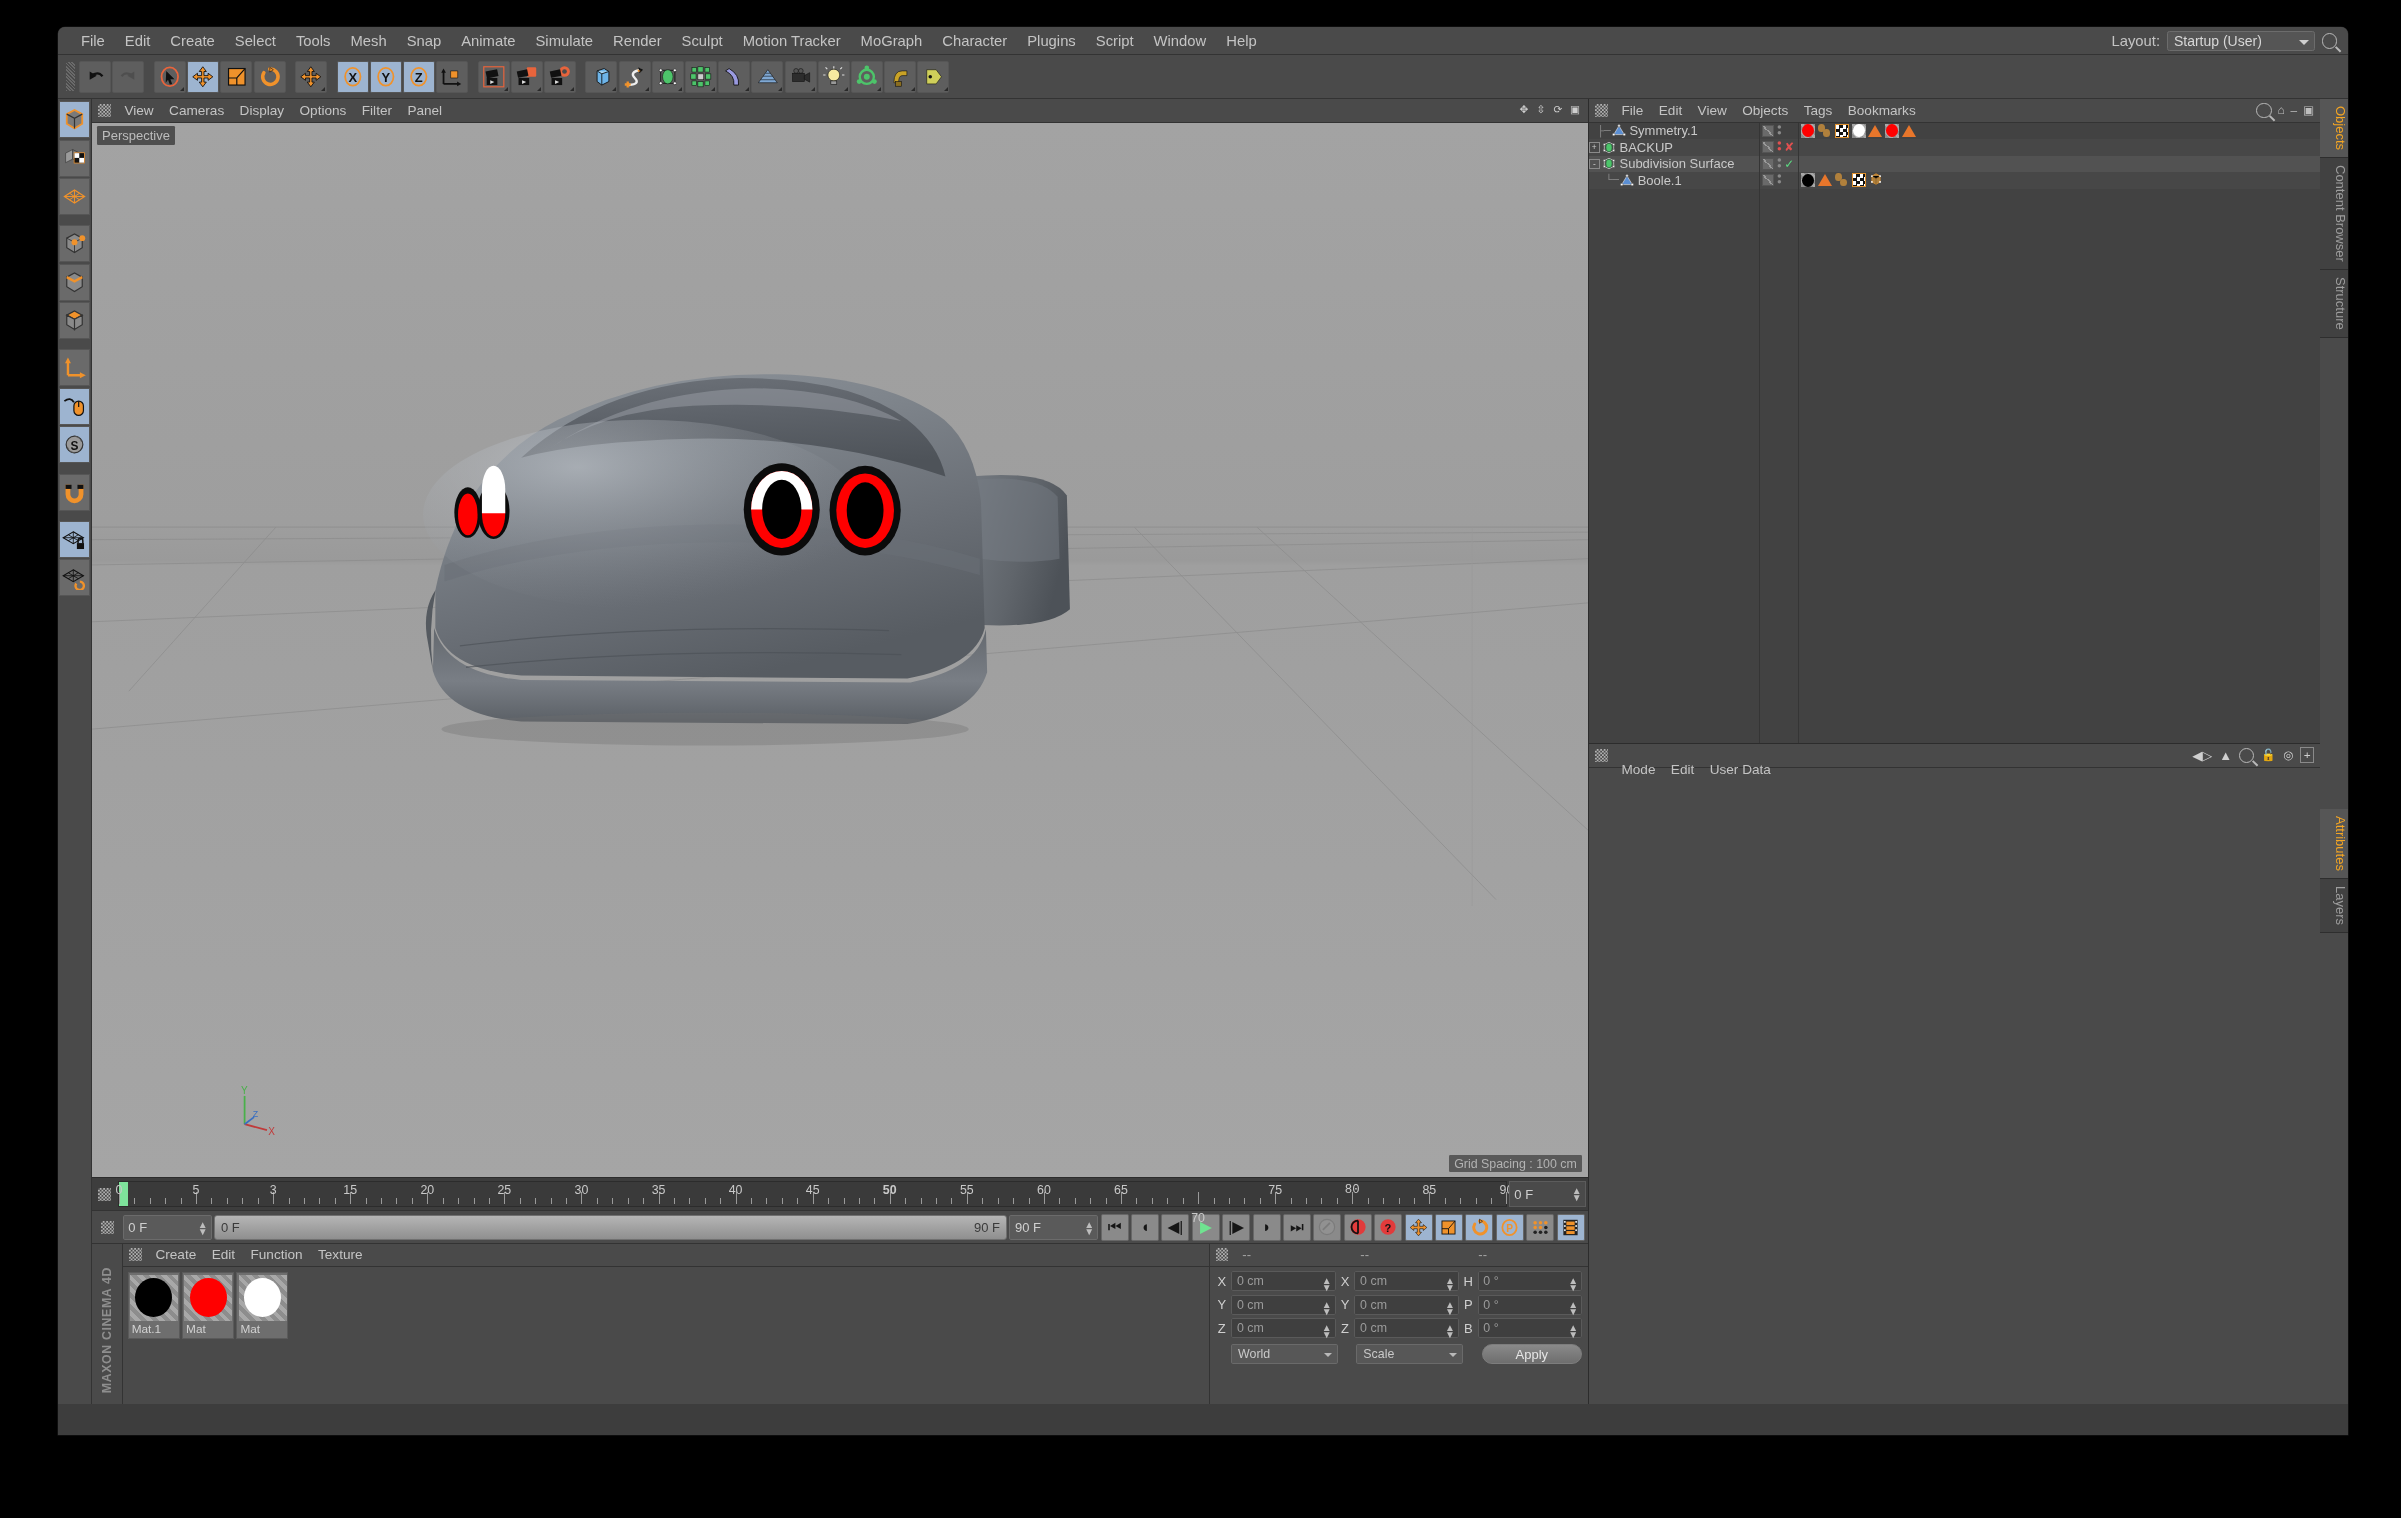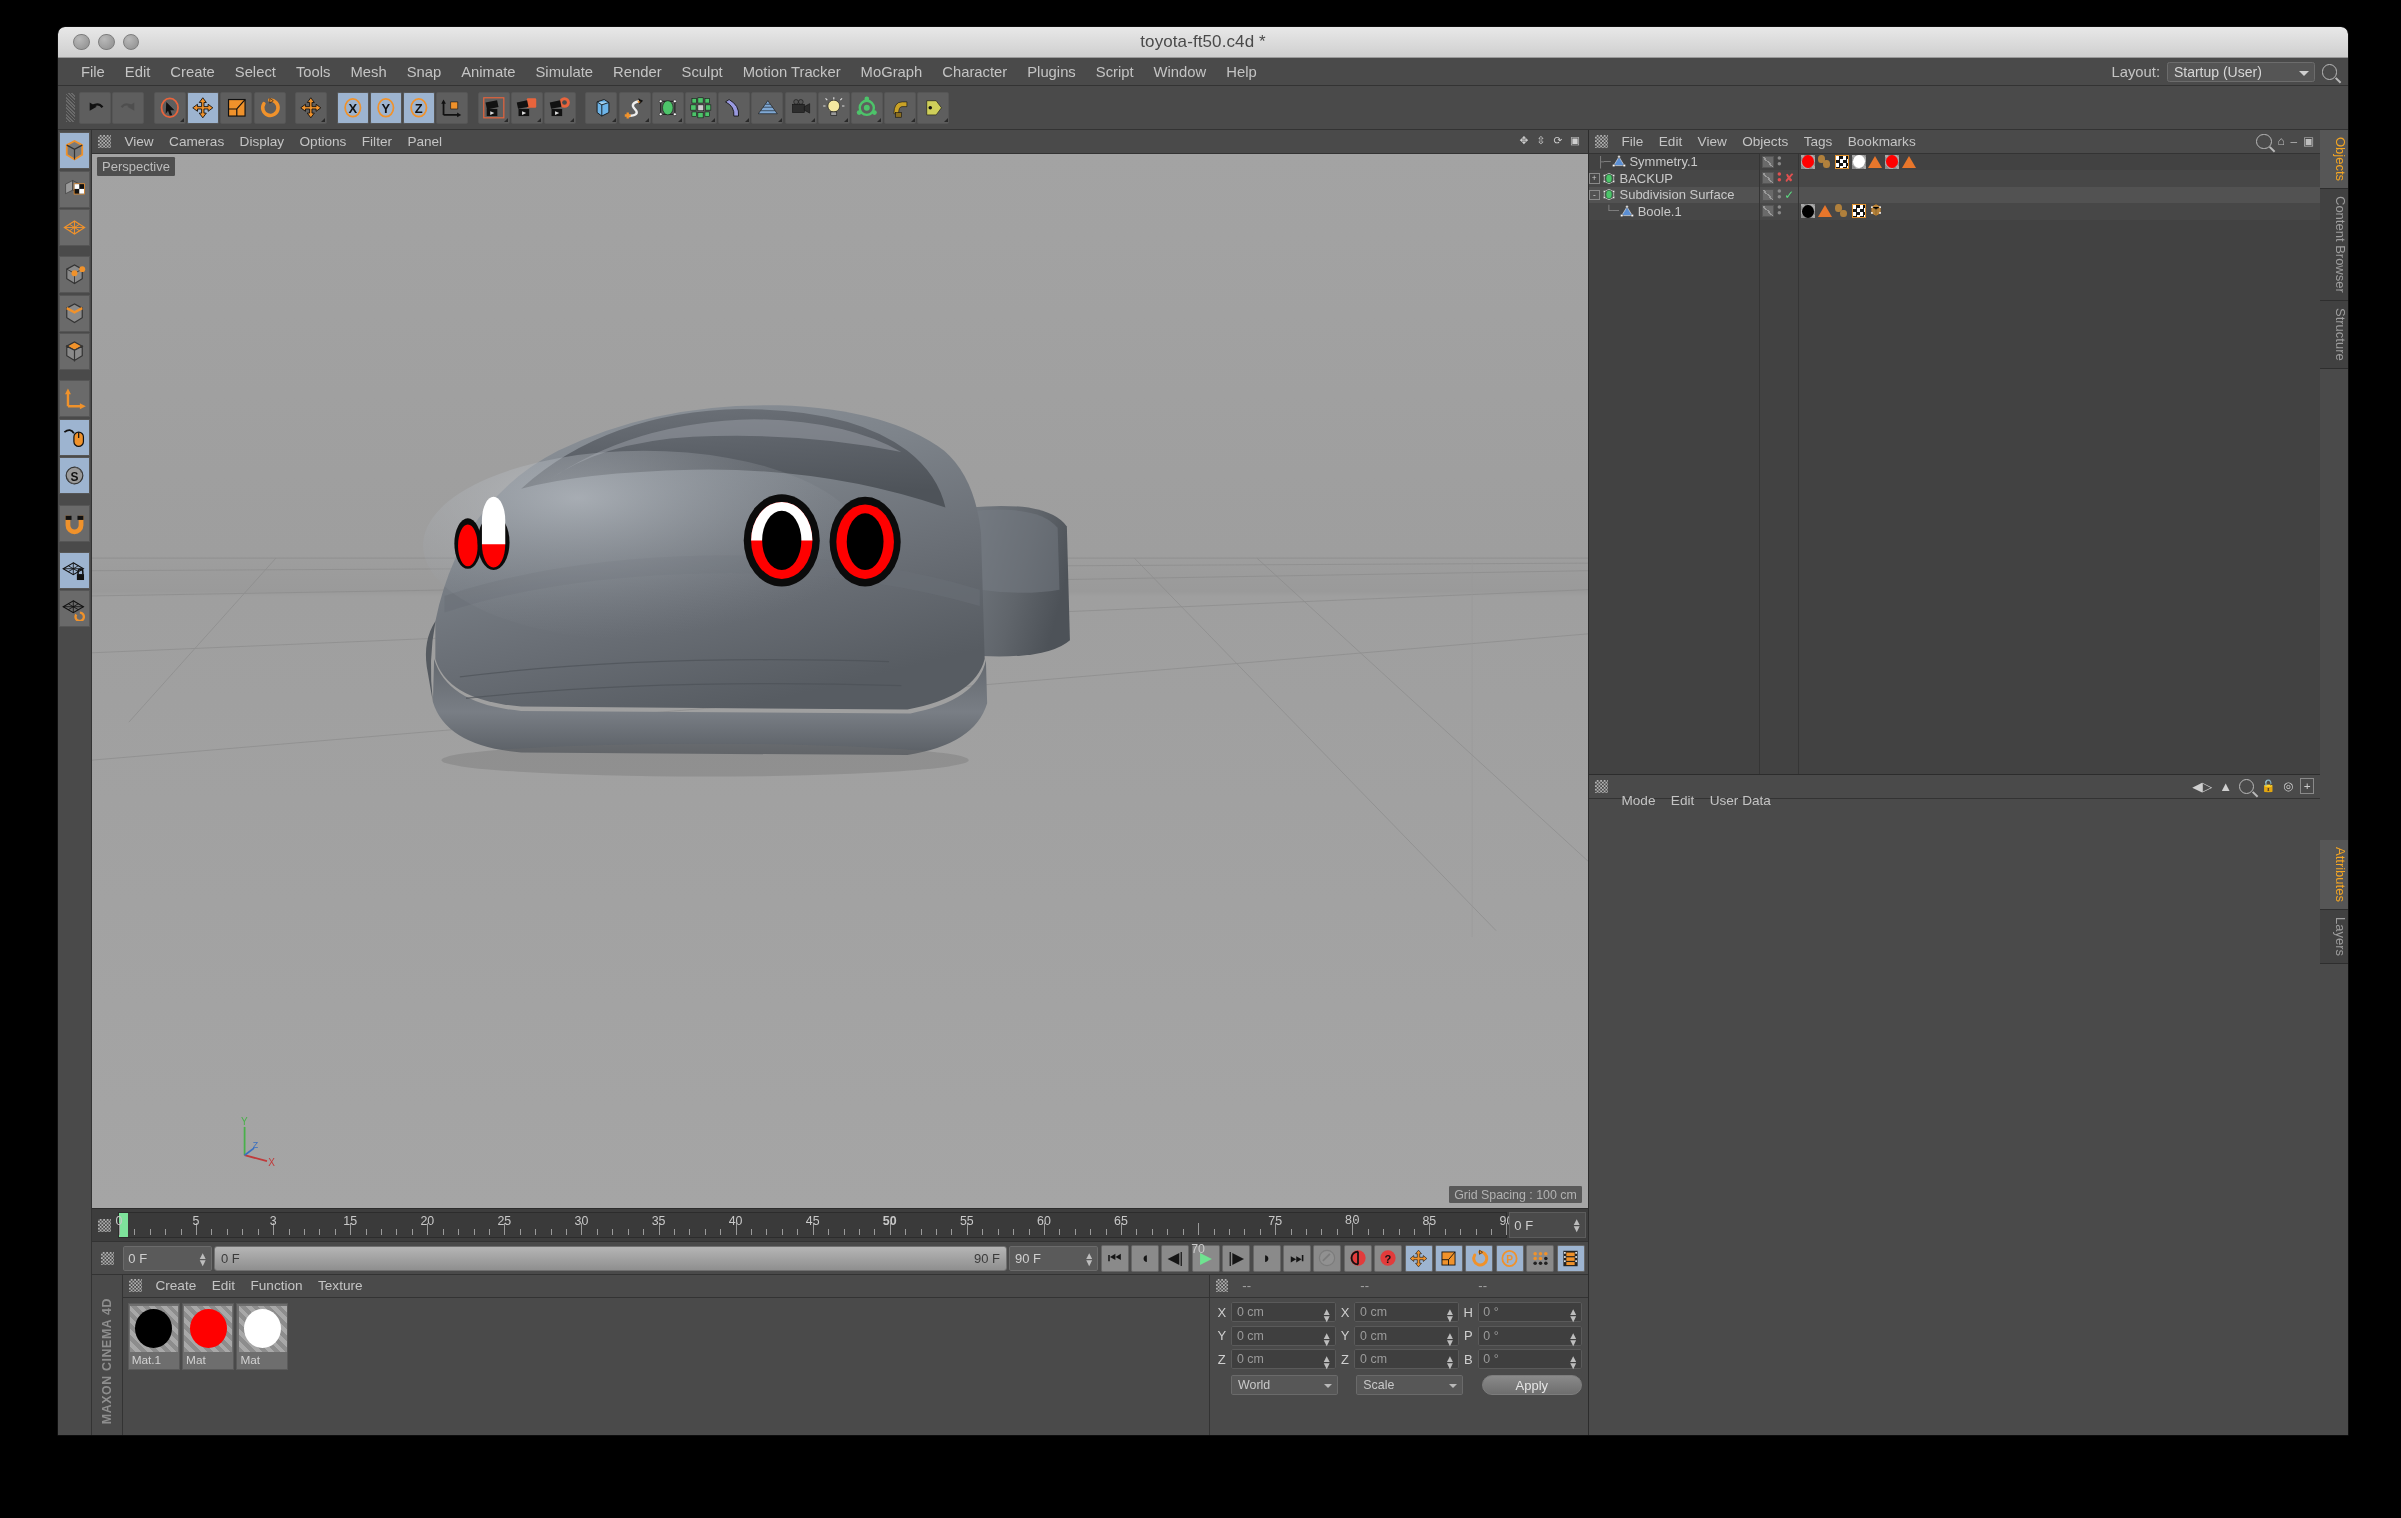--- a/index.html
+++ b/index.html
@@ -221,28 +221,20 @@
   .vtab{writing-mode:vertical-rl;text-orientation:mixed;color:#9e9e9e;font-size:13px;
     background:#414141;border-bottom:0.6px solid #2e2e2e;padding:7px 0;text-align:center;}
   .vtab.active{color:#f5a623;background:#565656;}
   .vspace{flex:1;background:#4a4a4a;}
 </style>
 </head>
 <body>
 
 <div id="app-window">
 
-  <div id="titlebar">
-    <div class="traffic">
-      <div class="dot"></div>
-      <div class="dot"></div>
-      <div class="dot"></div>
-    </div>
-    <div id="win-title">toyota-ft50.c4d *</div>
-  </div>
 
   <div id="menubar">
     <div class="mi">File</div>
     <div class="mi">Edit</div>
     <div class="mi">Create</div>
     <div class="mi">Select</div>
     <div class="mi">Tools</div>
     <div class="mi">Mesh</div>
     <div class="mi">Snap</div>
     <div class="mi">Animate</div>

